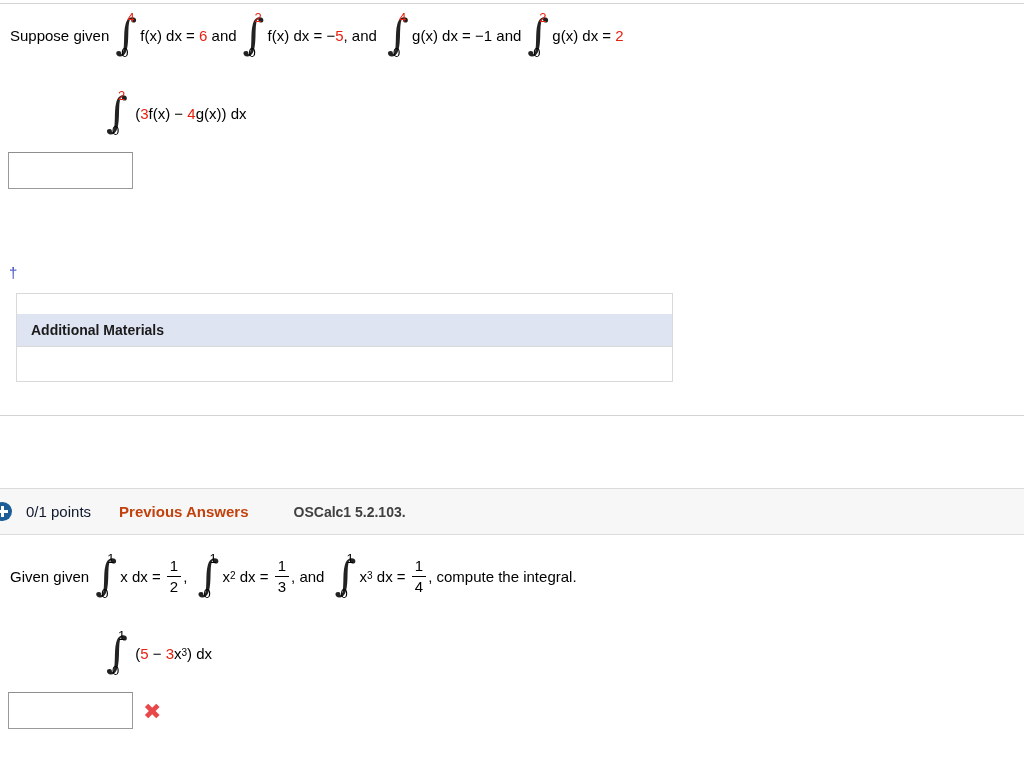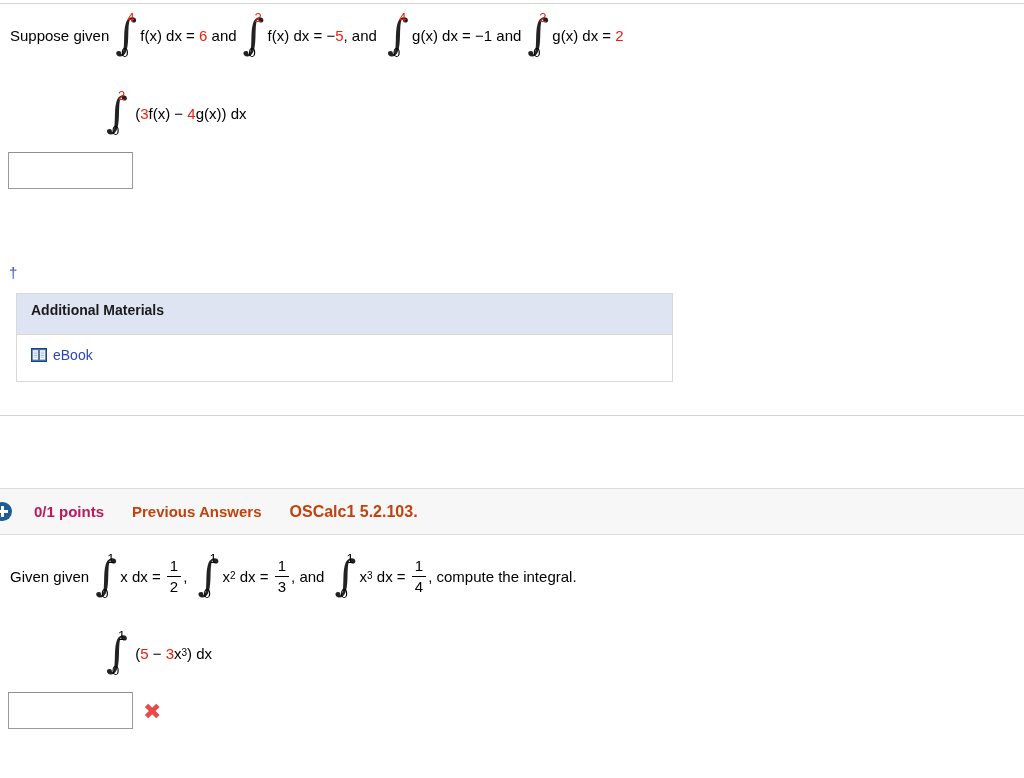--- a/index.html
+++ b/index.html
@@ -119,21 +119,22 @@
     border: 1px solid #d9d9d9;
     background: #ffffff;
   }
   .am-header {
     box-sizing: border-box;
     background: #dfe4f2;
     border-bottom: 1px solid #d9d9d9;
     font-weight: bold;
     font-size: 14px;
     color: #1a1a1a;
-    padding: 8px 0 16px 14px;
+    padding: 8px 0 8px 14px;
+    margin-top: 20px;
   }
   .am-body {
     padding: 12px 0 14px 14px;
   }
   .am-link {
     display: inline-flex;
     align-items: center;
     gap: 6px;
     color: #2a47b8;
     font-size: 14px;
@@ -174,38 +175,38 @@
     position: absolute;
     background: #ffffff;
   }
   .plus-icon::before {
     left: 4px; top: 8px; width: 11px; height: 3px;
   }
   .plus-icon::after {
     left: 8px; top: 4px; width: 3px; height: 11px;
   }
   .points-text {
-    color: #be185d;
-    font-weight: bold;
-    font-size: 15px;
-    margin-left: 22px;
+    color: #0f172a;
+    font-weight: normal;
+    font-size: 15px;
+    margin-left: 14px;
   }
   .prev-answers {
     color: #c2410c;
     font-weight: bold;
     font-size: 15px;
     margin-left: 28px;
     text-decoration: none;
     cursor: pointer;
   }
   .qtag {
-    color: #c2410c;
+    color: #404040;
     font-weight: bold;
-    font-size: 16px;
-    margin-left: 28px;
+    font-size: 14px;
+    margin-left: 45px;
   }
 
   .xmark {
     position: absolute;
     color: #e8484a;
     font-size: 22px;
     font-weight: bold;
     font-family: "DejaVu Sans", sans-serif;
     line-height: 1;
   }
@@ -299,43 +300,20 @@
   <span>&nbsp;</span>
   <span class="it">dx</span>
 </div>
 
 <input class="answerbox" type="text" style="position: absolute; left: 8px; top: 152px; width: 125px; height: 37px;" value="">
 
 <span class="dagger" style="left:9px; top:264px;">†</span>
 
 <div class="am-panel" style="left:16px; top:293px; width:657px; height:89px;">
   <div class="am-header">Additional Materials</div>
-  <div class="am-body">
-    <a class="am-link">
-      <span style="display:inline-flex;">
-        <svg width="16" height="14" viewBox="0 0 16 14" xmlns="http://www.w3.org/2000/svg">
-          <rect x="0.5" y="0.5" width="15" height="13" fill="#3f6fb5" stroke="#20427a"></rect>
-          <path d="M1.8 2.2 H7.4 V11.6 H1.8 Z" fill="#ffffff"></path>
-          <path d="M8.6 2.2 H14.2 V11.6 H8.6 Z" fill="#ffffff"></path>
-          <path d="M7.4 2.2 L8.6 2.2 L8.6 11.8 L7.4 11.8 Z" fill="#2a5490"></path>
-          <g stroke="#8aa5c9" stroke-width="0.7">
-            <line x1="2.6" y1="4.1" x2="6.6" y2="4.1"></line>
-            <line x1="2.6" y1="5.8" x2="6.6" y2="5.8"></line>
-            <line x1="2.6" y1="7.5" x2="6.6" y2="7.5"></line>
-            <line x1="2.6" y1="9.2" x2="6.6" y2="9.2"></line>
-            <line x1="9.4" y1="4.1" x2="13.4" y2="4.1"></line>
-            <line x1="9.4" y1="5.8" x2="13.4" y2="5.8"></line>
-            <line x1="9.4" y1="7.5" x2="13.4" y2="7.5"></line>
-            <line x1="9.4" y1="9.2" x2="13.4" y2="9.2"></line>
-          </g>
-        </svg>
-      </span>
-      <span>eBook</span>
-    </a>
-  </div>
 </div>
 
 <div class="hrule" style="top:415px;"></div>
 
 <div class="pointsbar" style="top:488px; height:47px; padding-left:0;">
   <span class="plus-icon"></span>
   <span class="points-text">0/1 points</span>
   <a class="prev-answers">Previous Answers</a>
   <span class="qtag">OSCalc1 5.2.103.</span>
 </div>

